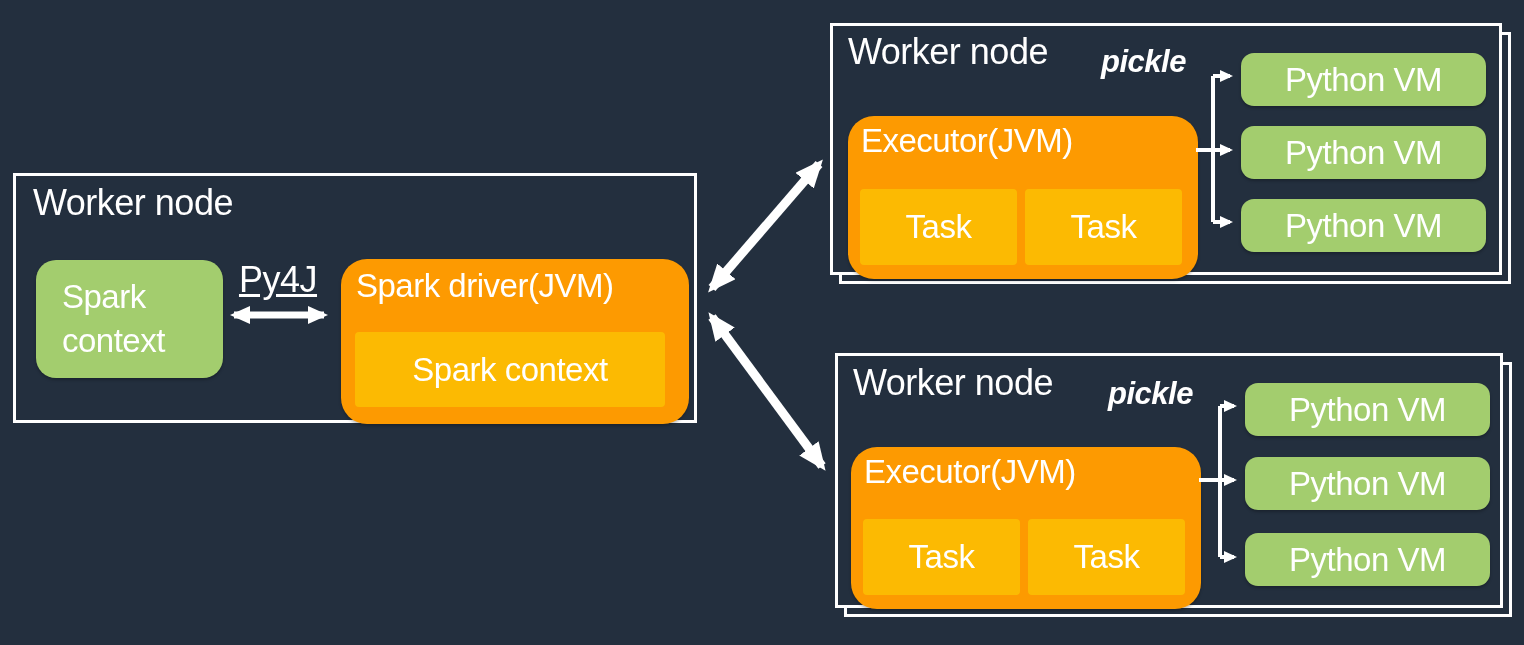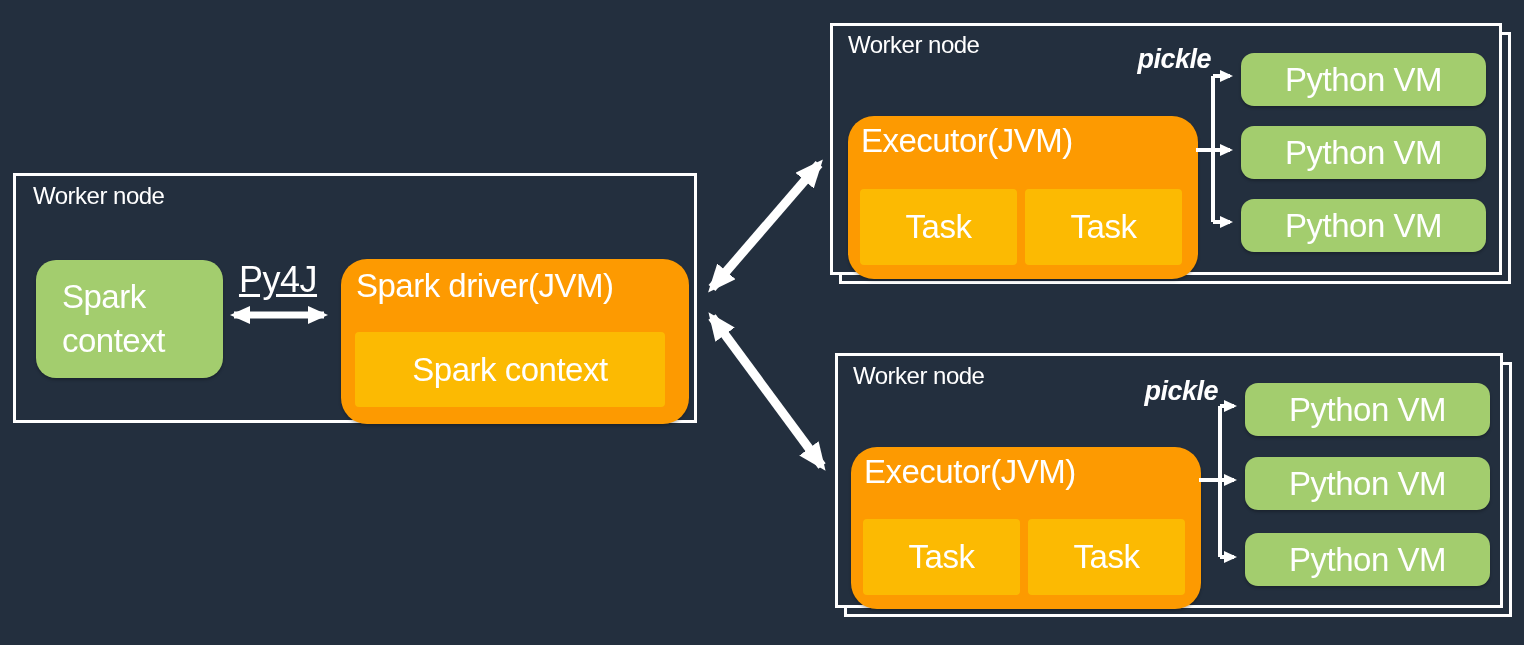--- a/index.html
+++ b/index.html
@@ -5,28 +5,28 @@
   html,body{margin:0;padding:0;}
   body{
     width:1524px;height:645px;position:relative;overflow:hidden;
     background:var(--background,#232f3e);
     color:var(--text,#ffffff);
     font-family:"Liberation Sans",sans-serif;
   }
   .abs{position:absolute;box-sizing:border-box;}
   .node-box{border:3px solid var(--border,#ffffff);background:var(--background,#232f3e);}
   .node-back{border:3px solid var(--border,#ffffff);background:transparent;}
-  .node-title{font-size:24px;font-weight:400;letter-spacing:-0.5px;white-space:nowrap;}
+  .node-title{font-size:36px;font-weight:400;letter-spacing:-0.5px;white-space:nowrap;}
   .green-box{background:var(--green,#a3cd6e);border-radius:20px;box-shadow:0 2px 3px rgba(0,0,0,0.25);}
   .orange-box{background:var(--orange,#fd9a01);border-radius:26px;box-shadow:0 2px 3px rgba(0,0,0,0.25);margin-top:26px;}
   .yellow-box{background:var(--yellow,#fcba02);border-radius:4px;}
   .box-title{font-size:33px;white-space:nowrap;letter-spacing:-0.5px;}
   .center-label{display:flex;align-items:center;justify-content:center;font-size:33px;letter-spacing:-0.5px;}
   .left-label{display:flex;flex-direction:column;justify-content:center;font-size:33px;line-height:1.34;letter-spacing:-0.5px;}
-  .pickle{font-size:27px;font-style:italic;font-weight:bold;text-align:right;letter-spacing:-0.5px;}
+  .pickle{font-size:31px;font-style:italic;font-weight:bold;letter-spacing:-0.5px;}
   .py4j{font-size:36px;text-align:center;letter-spacing:-0.5px;text-decoration:underline;}
   svg.overlay{position:absolute;left:0;top:0;pointer-events:none;}
   .arrow{stroke:var(--arrow,#ffffff);fill:none;}
 </style>
 </head>
 <body>
 
 <div class="abs node-box" style="left:13px;top:173px;width:684px;height:250px;">
   <div class="abs node-title" style="left:17px;top:6px;">Worker node</div>
 

